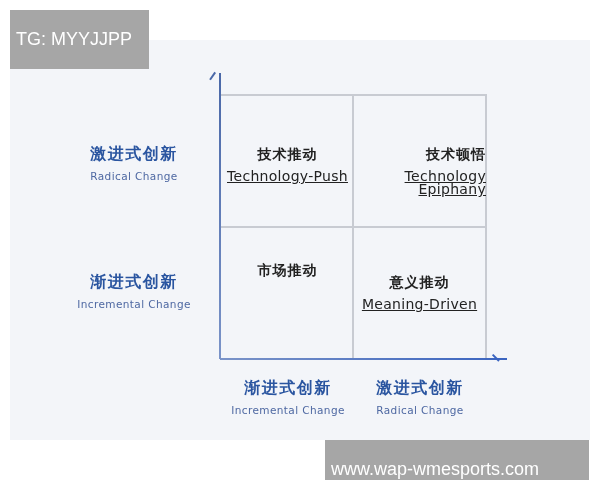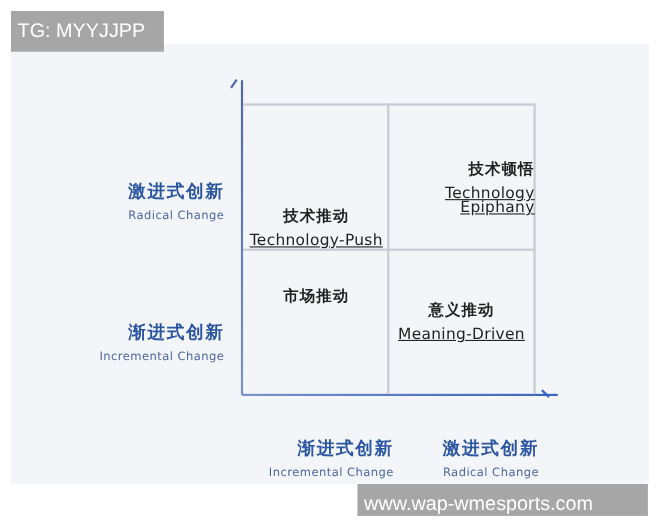--- a/index.html
+++ b/index.html
@@ -1,33 +1,33 @@
 <!DOCTYPE html>
 <html><head>
 <meta charset="utf-8">
 <style>
   html, body { margin:0; padding:0; }
   body { width:600px; height:480px; background:#ffffff; position:relative; overflow:hidden;
          font-family:"DejaVu Sans","Liberation Sans",sans-serif; }
   .panel { position:absolute; left:10px; top:40px; width:580px; height:400px; background:#f3f5f9; }
   .watermark { position:absolute; background:#a6a6a6; color:#ffffff;
-               font-family:"Liberation Sans",sans-serif; font-size:18px; line-height:28px; padding:4px 6px; }
+               font-family:"Liberation Sans",sans-serif; font-size:18px; line-height:28px; padding:15px 6px; }
   .wm-top { left:10px; top:10px; height:29px; width:127px; }
   .wm-bottom { left:325px; top:440px; height:21px; width:252px; }
   .axis-v { position:absolute; left:219px; top:73px; width:2px; height:286px; background:linear-gradient(#4a68a8,#7a93c8); }
   .axis-v-hook { position:absolute; left:214px; top:73px; width:2px; height:9px; background:#4a68a8; transform:rotate(35deg); transform-origin:top right; }
   .axis-h { position:absolute; left:220px; top:358px; width:287px; height:2px; background:linear-gradient(90deg,#7a93c8,#3a64c0); }
   .axis-h-hook { position:absolute; left:498px; top:352px; width:2px; height:9px; background:#3a64c0; transform:rotate(-45deg); transform-origin:bottom; }
   .grid { position:absolute; left:221px; top:94px; width:265px; height:264px; }
   .hline { position:absolute; left:0; height:2px; background:#c8cbd2; }
   .vline { position:absolute; top:0; width:2px; background:#c8cbd2; }
   .cell { position:absolute; width:133px; text-align:center; color:#222; }
   .cell .zh { font-size:14px; font-weight:bold; letter-spacing:1px; line-height:18px; }
   .cell .en { font-size:14px; margin-top:7px; line-height:13px; letter-spacing:0.3px;text-decoration:underline; }
-  .label { position:absolute; text-align:right; color:#2a55a0;margin-top:20px; }
+  .label { position:absolute; text-align:center; color:#2a55a0; }
   .label .zh { font-size:16px; font-weight:bold; letter-spacing:1.5px; line-height:20px; }
   .label .en { font-size:10.5px; color:#4e68a2; margin-top:6px; line-height:13px; letter-spacing:0.4px; }
 </style>
 </head>
 <body>
 
 <div class="panel"></div>
 
 <div class="watermark wm-top">TG: MYYJJPP</div>
 
@@ -36,21 +36,21 @@
 <div class="axis-h"></div>
 <div class="axis-h-hook"></div>
 
 <div class="grid">
   <div class="hline" style="top:0;width:265px;"></div>
   <div class="hline" style="top:132px;width:265px;"></div>
   <div class="vline" style="left:131px;height:264px;"></div>
   <div class="vline" style="left:264px;height:264px;"></div>
 </div>
 
-<div class="cell" style="left:221px;top:145px;margin-top:43px;">
+<div class="cell" style="left:221px;top:145px;">
   <div class="zh">技术推动</div>
   <div class="en">Technology-Push</div>
 </div>
 <div class="cell" style="left:353px;top:145px;text-align:right;">
   <div class="zh">技术顿悟</div>
   <div class="en">Technology Epiphany</div>
 </div>
 <div class="cell" style="left:221px;top:261px;">
   <div class="zh">市场推动</div>
 </div>

